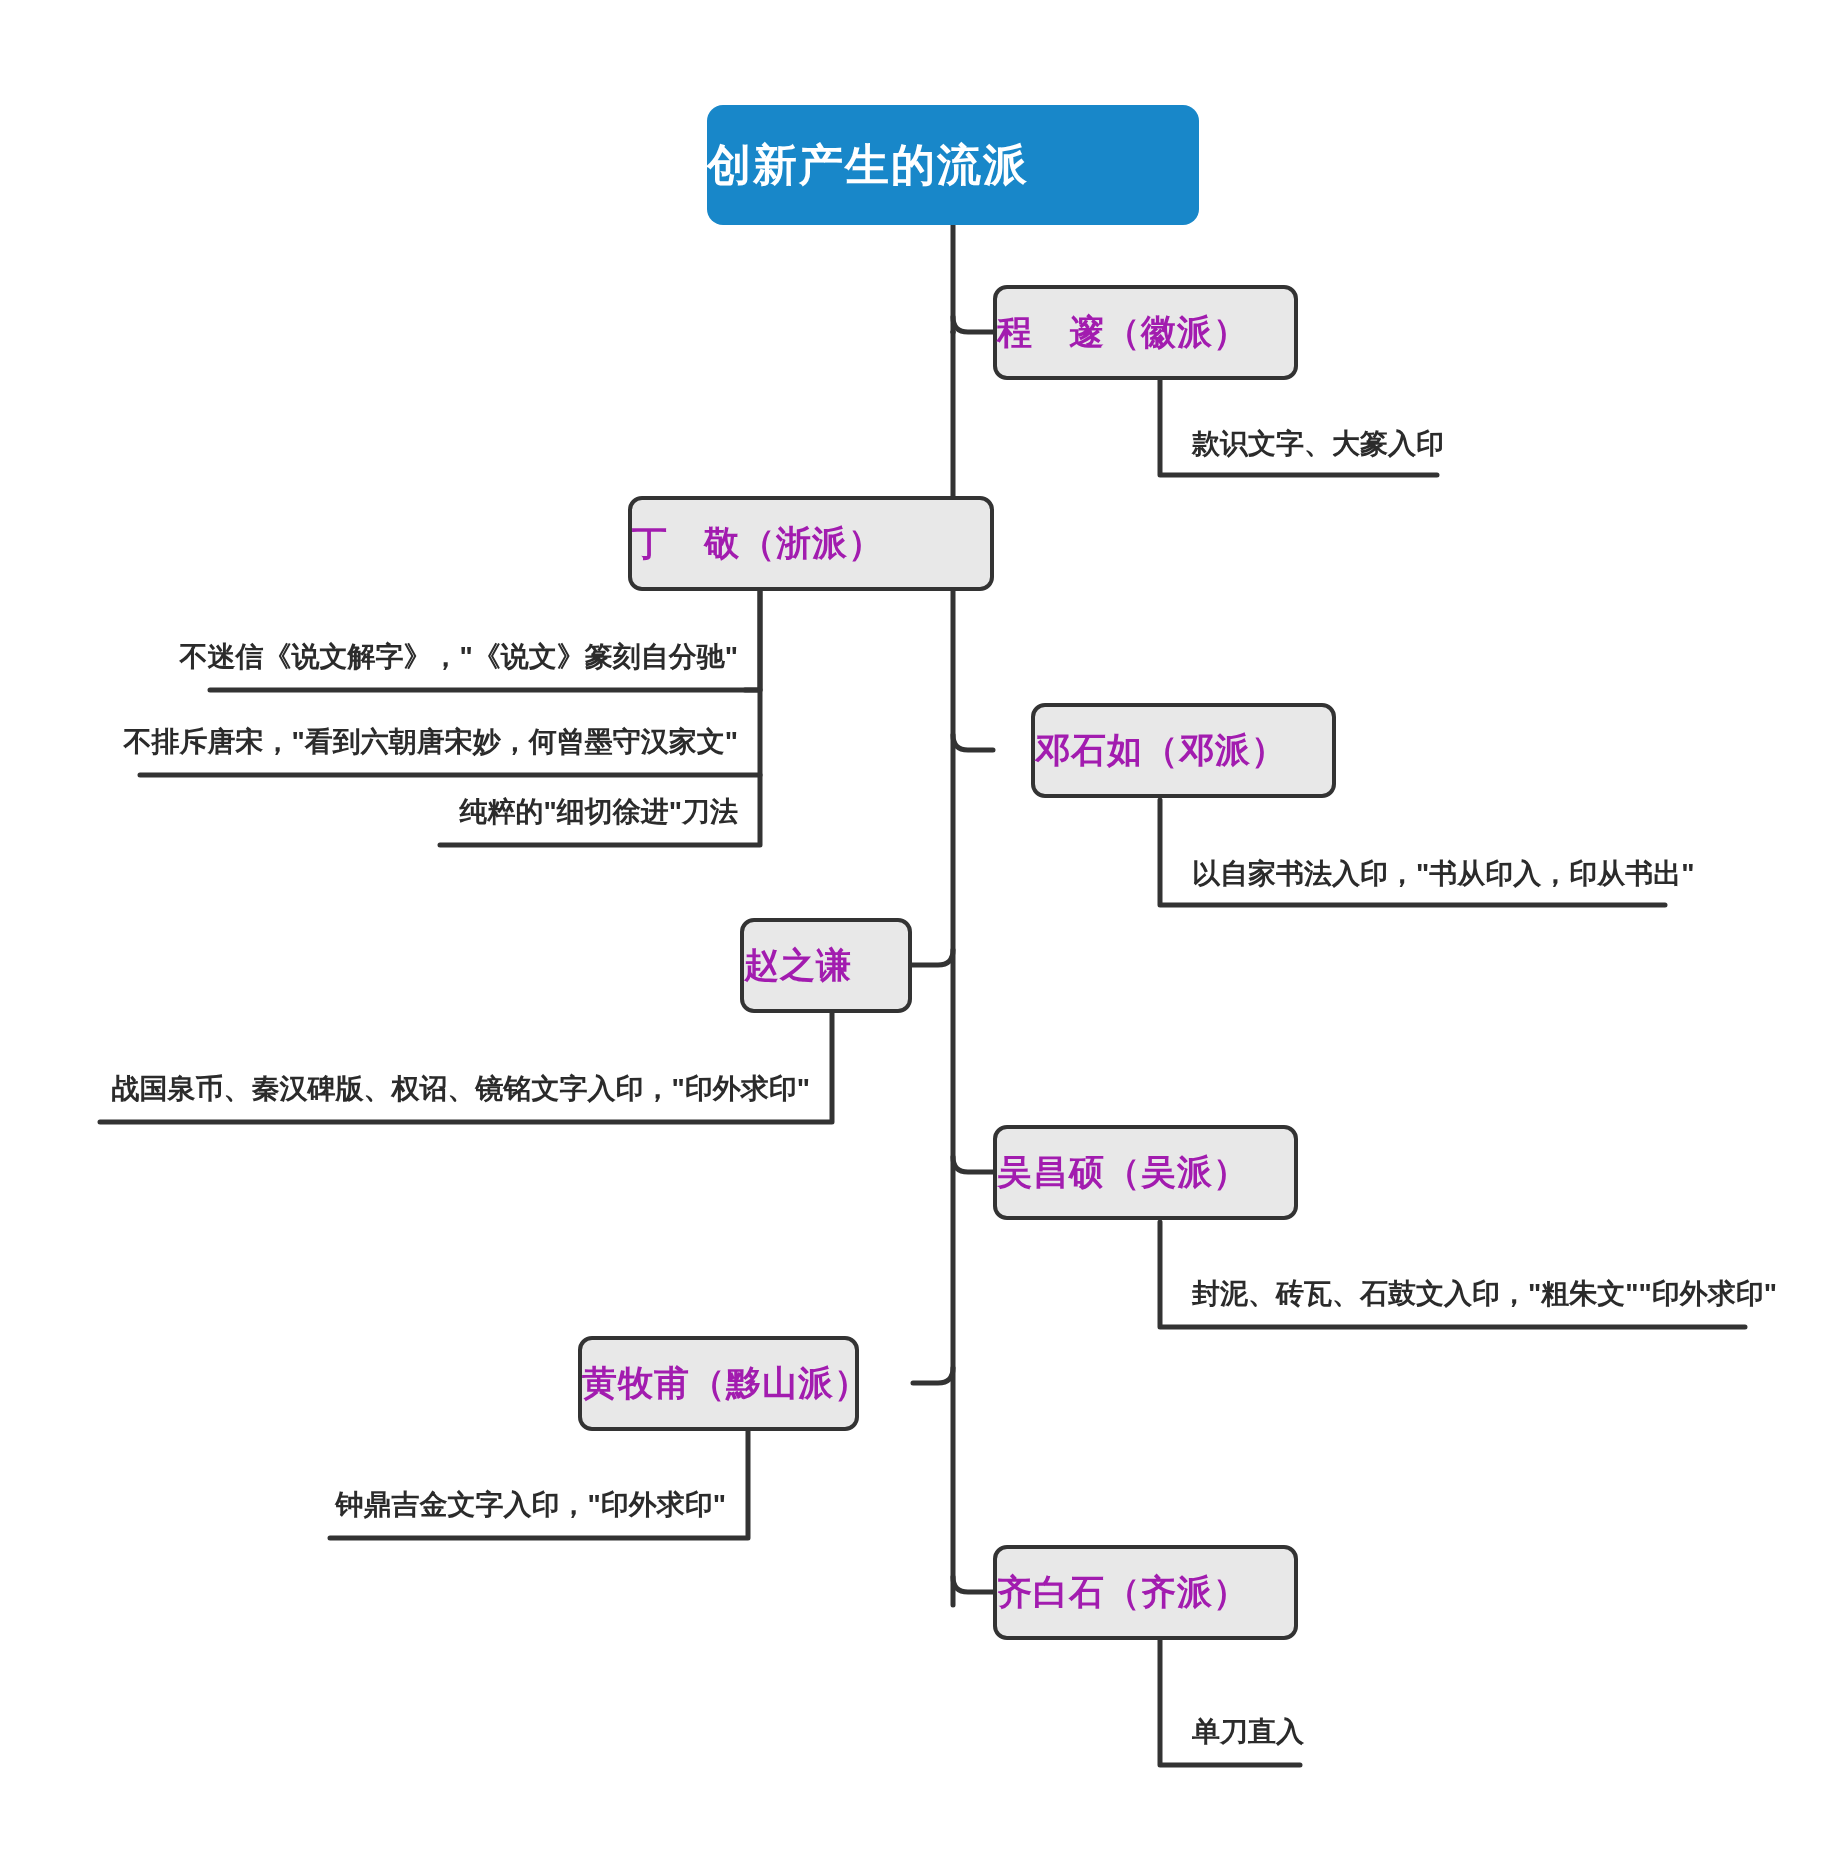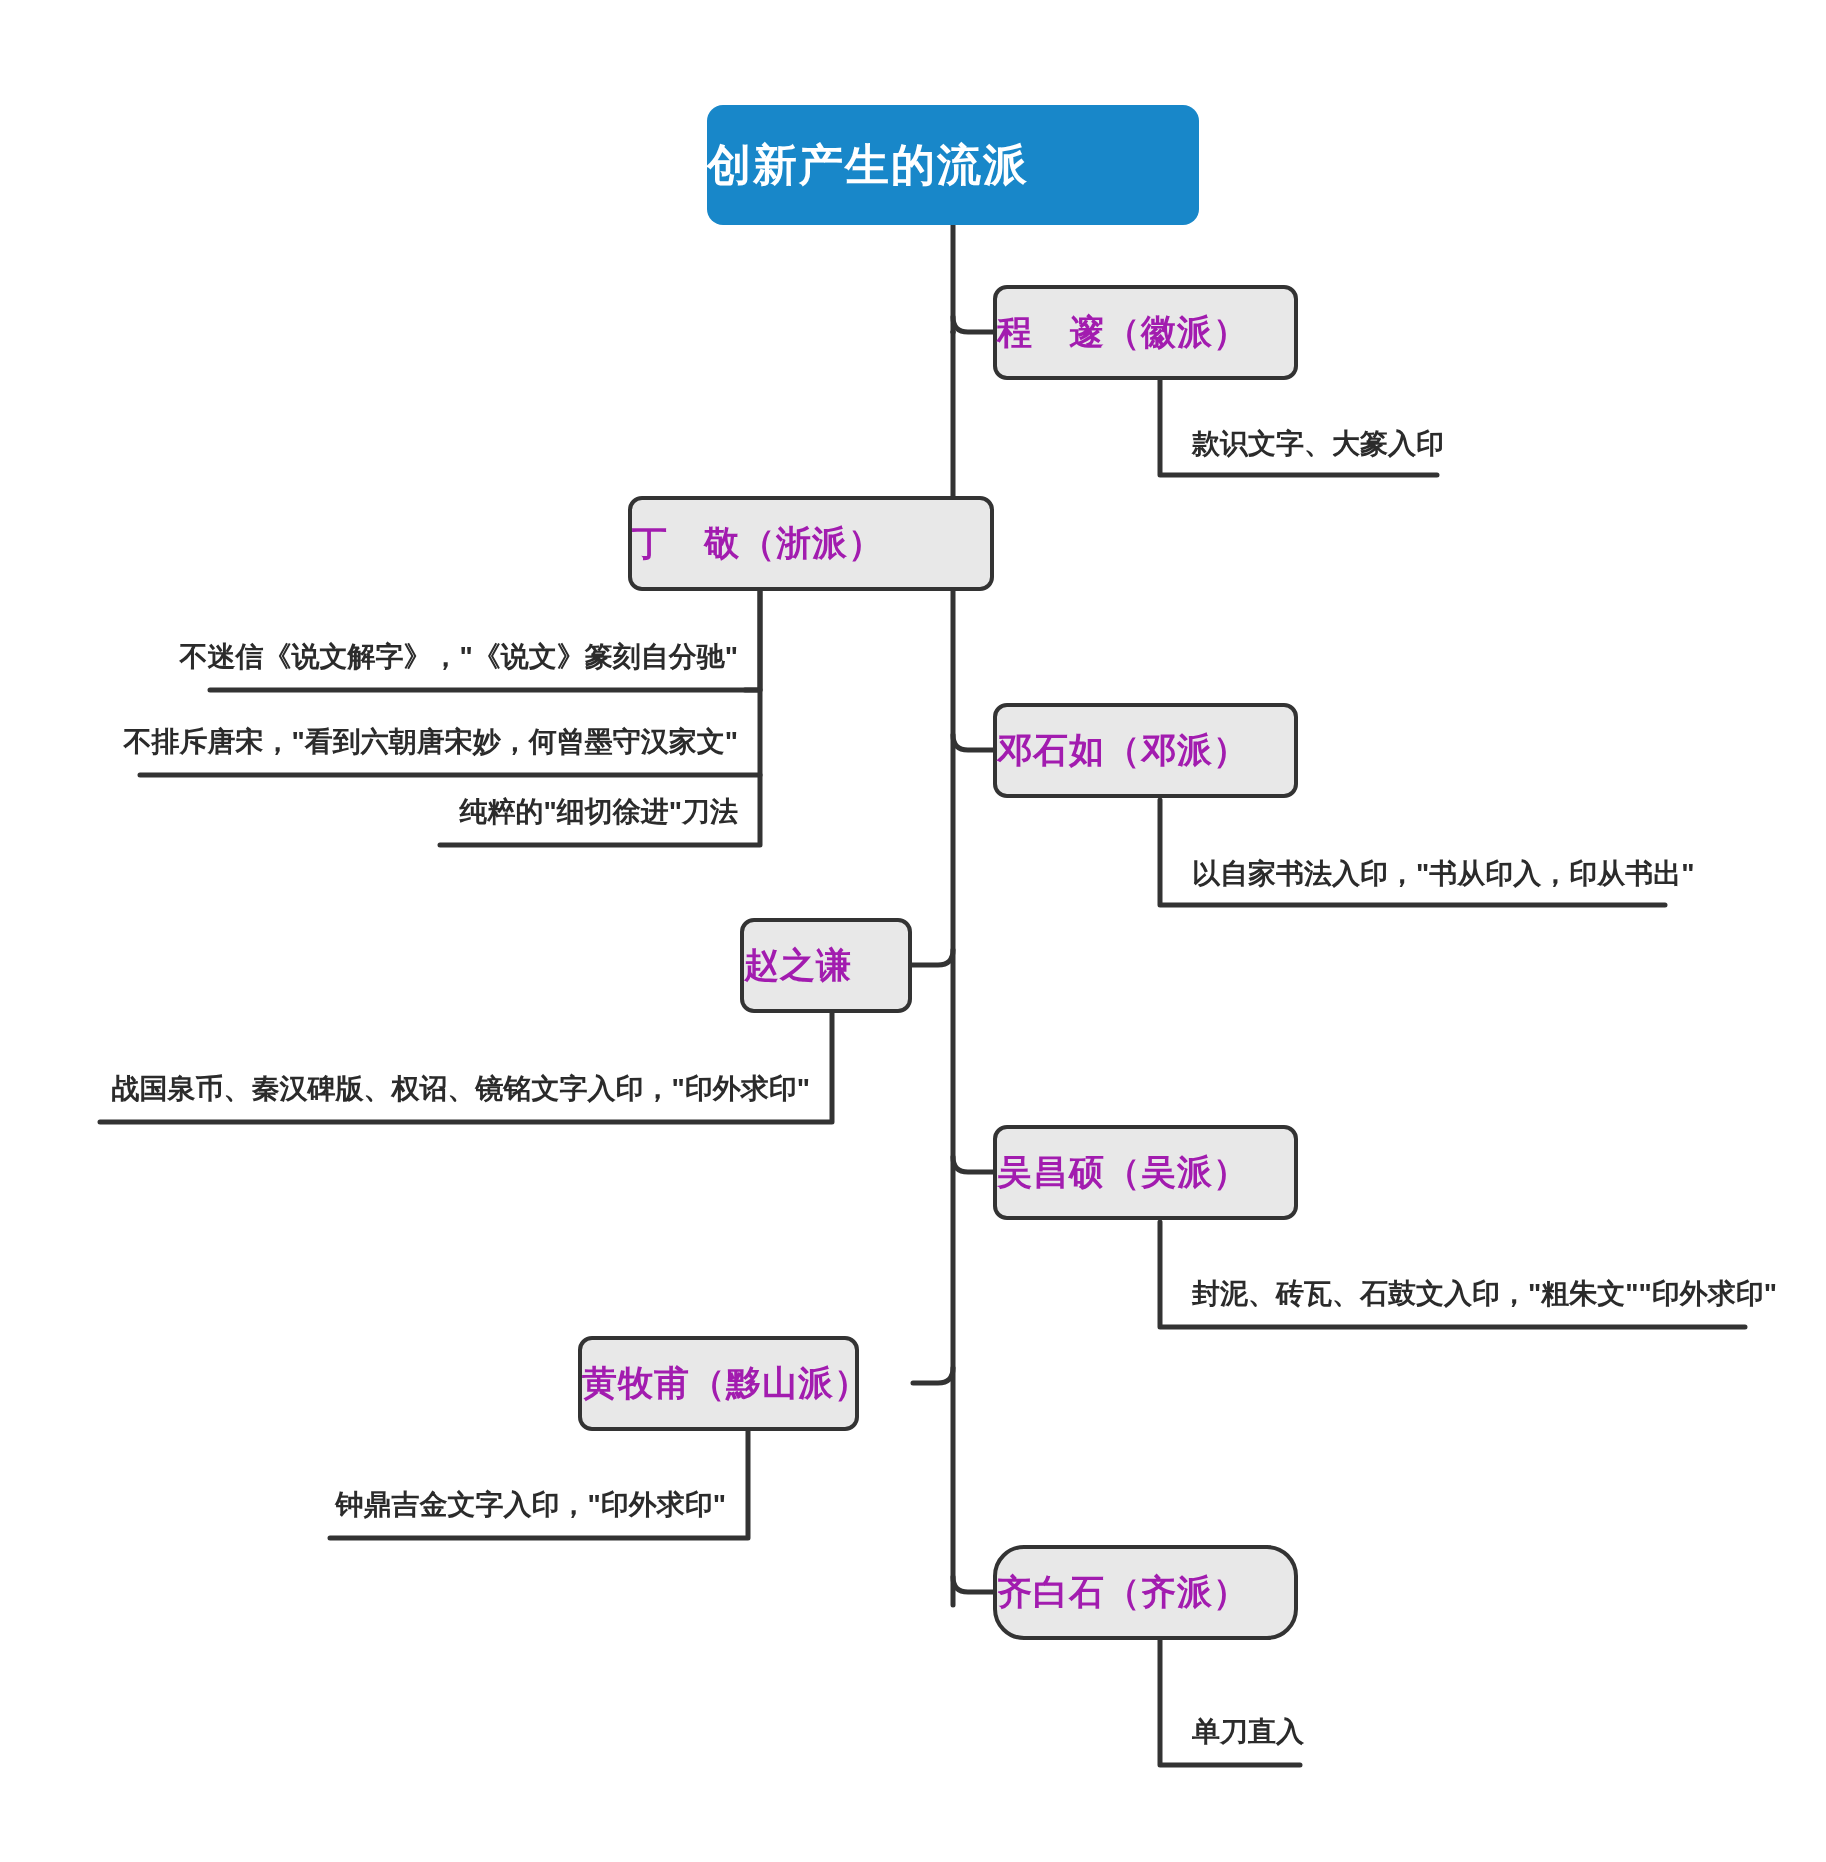--- a/index.html
+++ b/index.html
@@ -106,21 +106,21 @@
   <div class="leaf" style="left:210px;top:638px;width:540px;height:52px;justify-content:flex-end;padding-right:12px;">
     <span>不迷信《说文解字》，"《说文》篆刻自分驰"</span>
   </div>
   <div class="leaf" style="left:140px;top:723px;width:610px;height:52px;justify-content:flex-end;padding-right:12px;">
     <span>不排斥唐宋，"看到六朝唐宋妙，何曾墨守汉家文"</span>
   </div>
   <div class="leaf" style="left:440px;top:793px;width:310px;height:52px;justify-content:flex-end;padding-right:12px;">
     <span>纯粹的"细切徐进"刀法</span>
   </div>
 
-  <div class="node node-branch" style="left:993px;top:703px;width:305px;height:95px;">
+  <div class="node node-branch" style="left:1031px;top:703px;width:305px;height:95px;">
     <span>邓石如（邓派）</span>
   </div>
   <div class="leaf" style="left:1180px;top:855px;width:500px;height:52px;justify-content:flex-start;padding-left:12px;">
     <span>以自家书法入印，"书从印入，印从书出"</span>
   </div>
 
   <div class="node node-branch" style="left:740px;top:918px;width:172px;height:95px;">
     <span>赵之谦</span>
   </div>
   <div class="leaf" style="left:100px;top:1070px;width:722px;height:52px;justify-content:flex-end;padding-right:12px;">
@@ -134,20 +134,20 @@
     <span>封泥、砖瓦、石鼓文入印，"粗朱文""印外求印"</span>
   </div>
 
   <div class="node node-branch" style="left:578px;top:1336px;width:281px;height:95px;">
     <span>黄牧甫（黟山派）</span>
   </div>
   <div class="leaf" style="left:330px;top:1486px;width:408px;height:52px;justify-content:flex-end;padding-right:12px;">
     <span>钟鼎吉金文字入印，"印外求印"</span>
   </div>
 
-  <div class="node node-branch" style="left:993px;top:1545px;width:305px;height:95px;border-radius:31px;">
+  <div class="node node-branch" style="left:993px;top:1545px;width:305px;height:95px;">
     <span>齐白石（齐派）</span>
   </div>
   <div class="leaf" style="left:1180px;top:1713px;width:200px;height:52px;justify-content:flex-start;padding-left:12px;">
     <span>单刀直入</span>
   </div>
 
 </div>
 
 </body></html>

